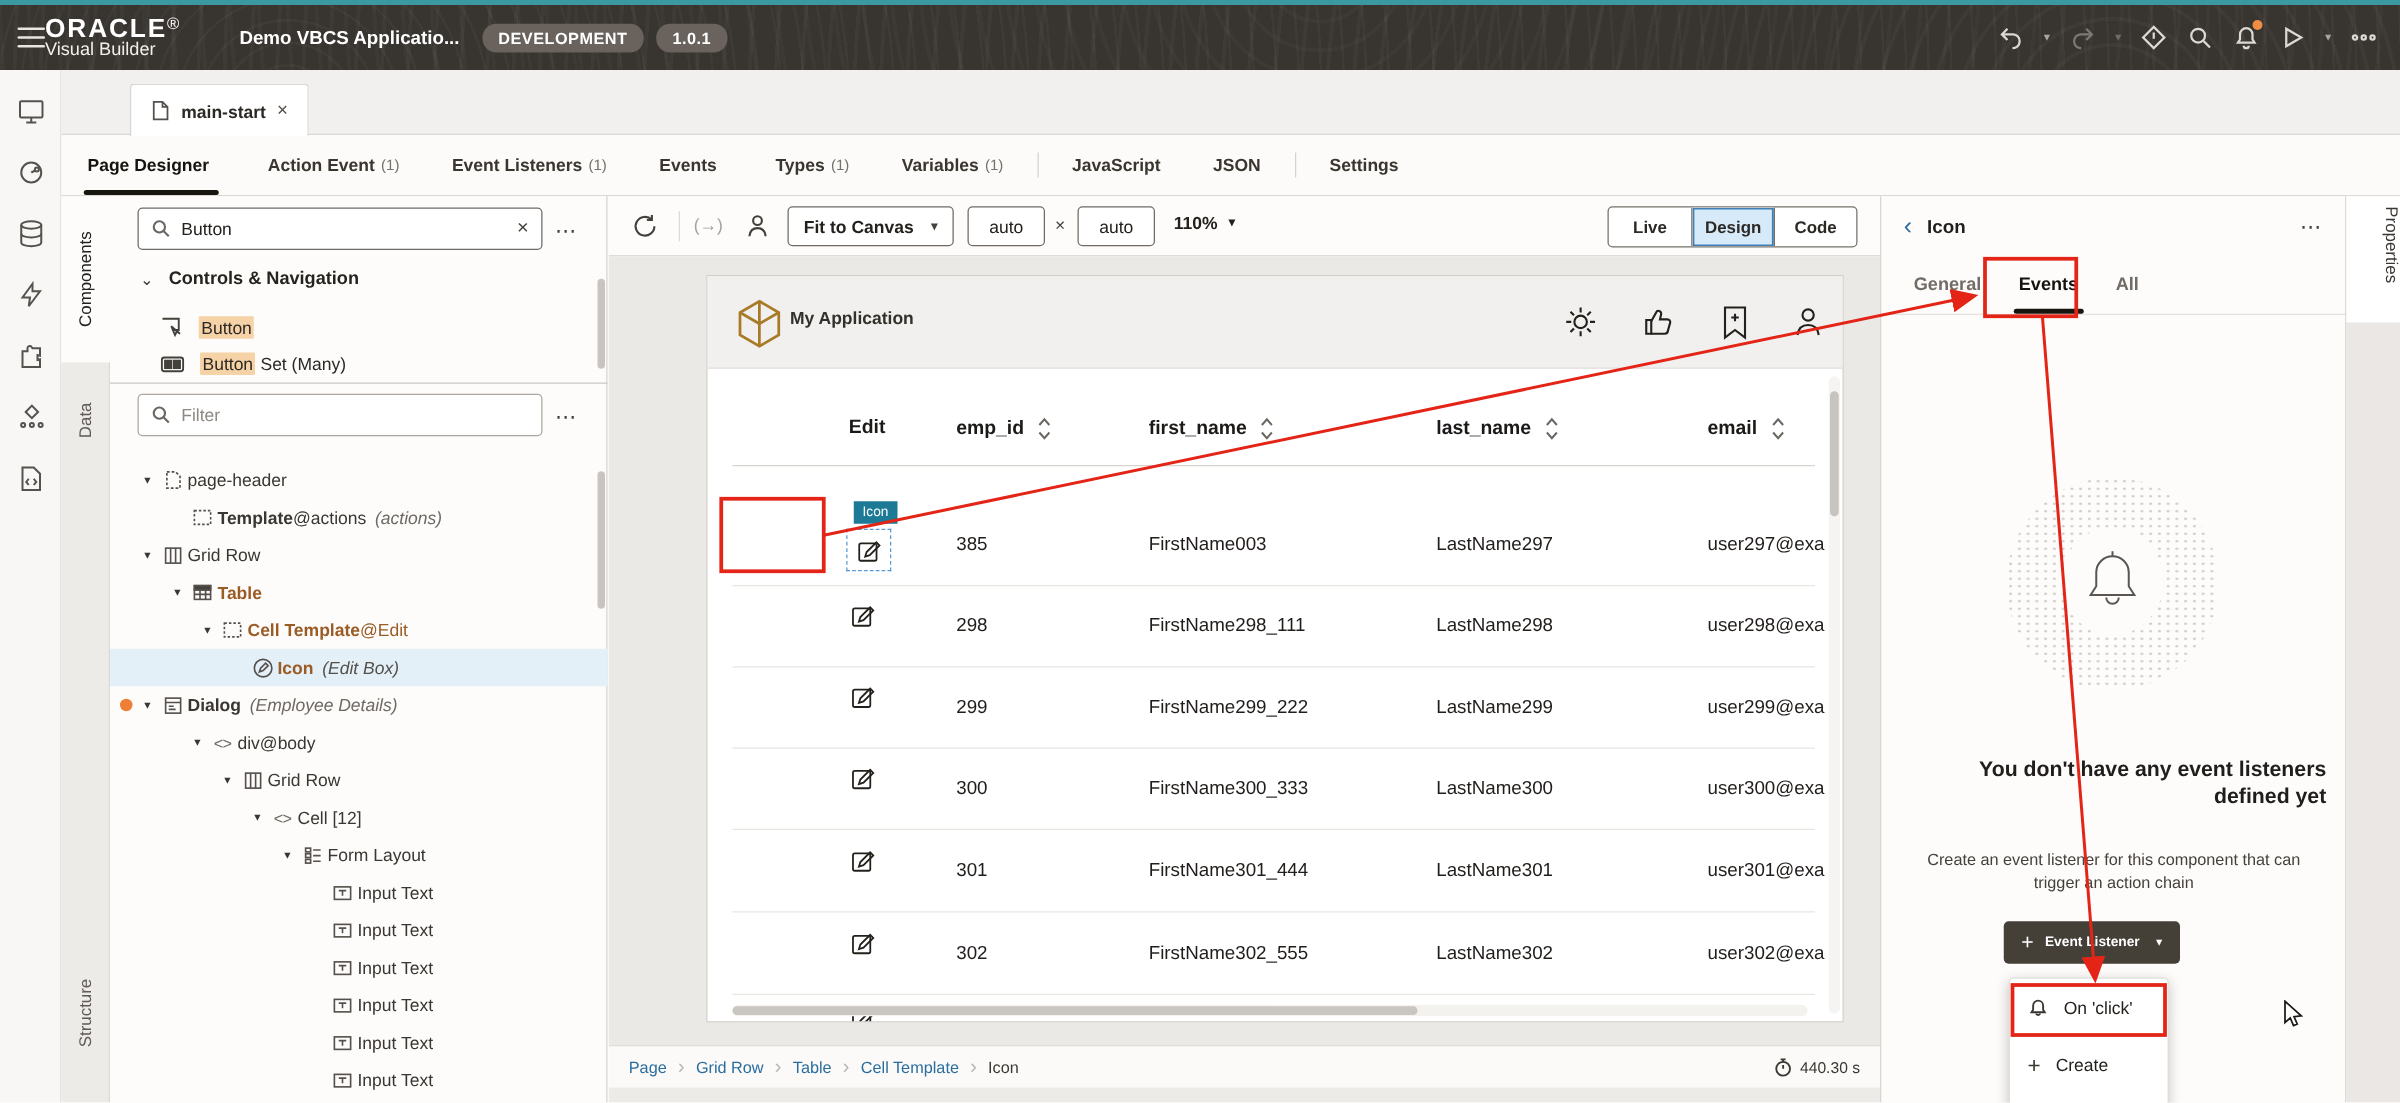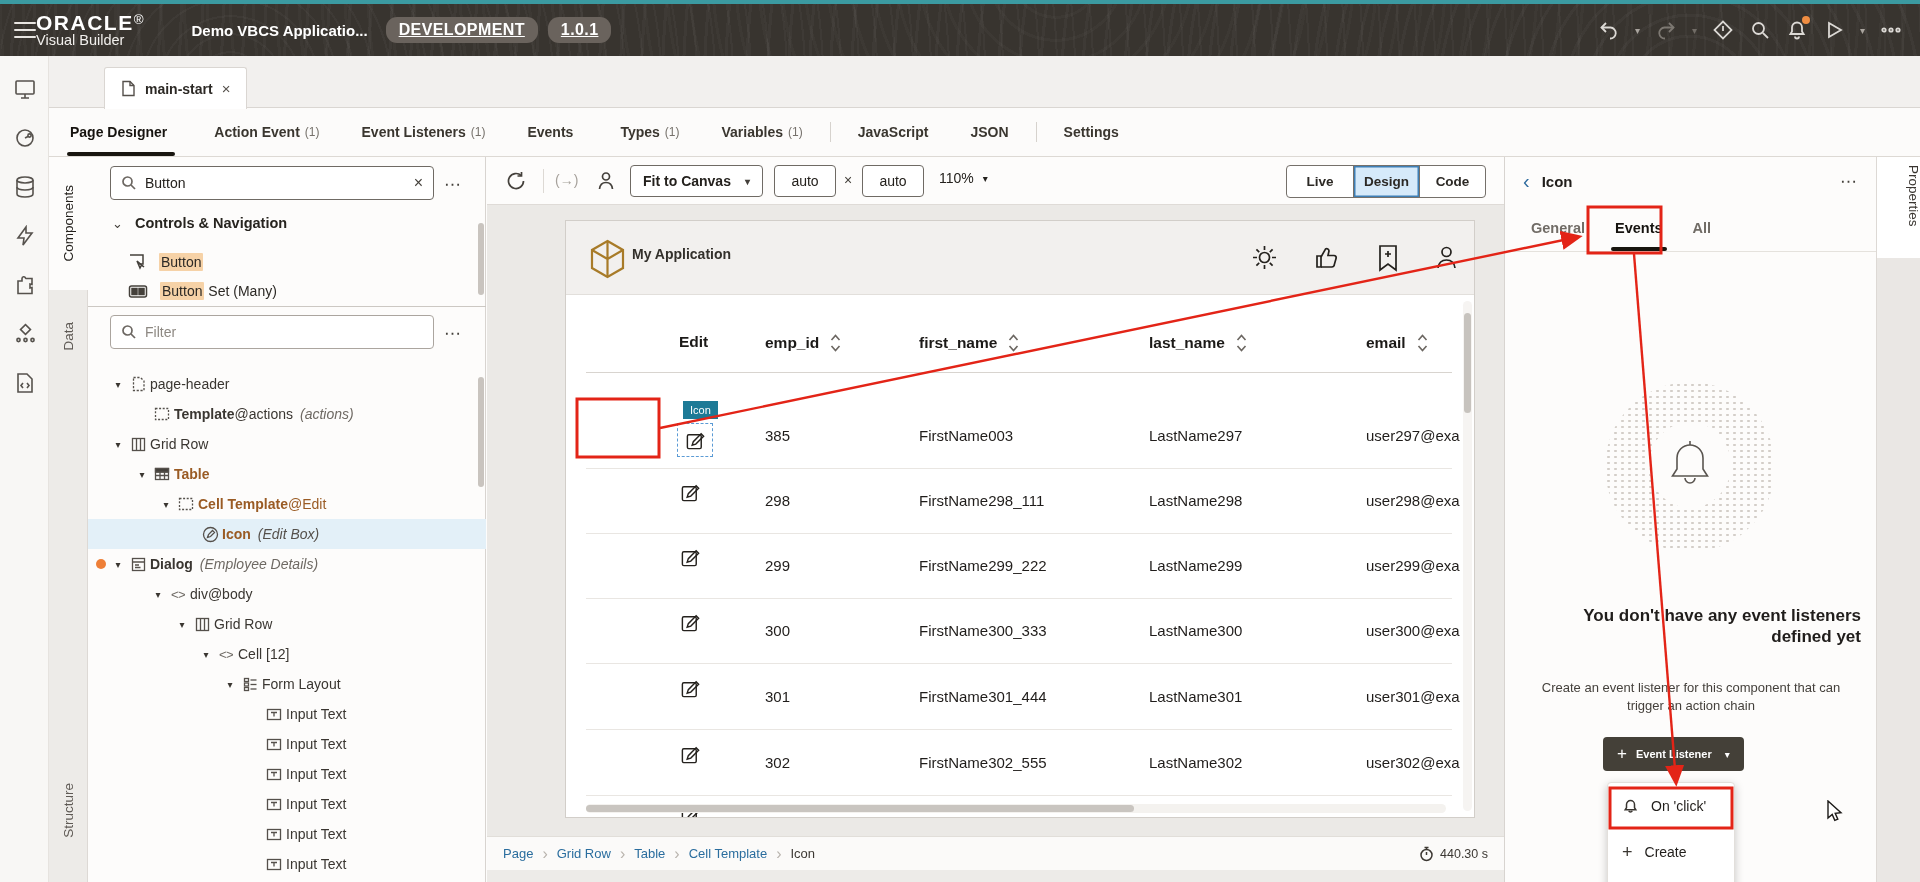--- a/index.html
+++ b/index.html
@@ -12,21 +12,21 @@
     background-image: repeating-radial-gradient(circle at 12% 160%, transparent 0 16px, rgba(255,255,255,.03) 16px 18px),
                       repeating-radial-gradient(circle at 55% -60%, transparent 0 20px, rgba(255,255,255,.025) 20px 23px),
                       repeating-radial-gradient(circle at 88% 180%, transparent 0 18px, rgba(255,255,255,.03) 18px 21px);
     border-top:4px solid #3b9aa1; display:flex; align-items:center; }
   #hamburger { margin-left:14px; width:22px; cursor:pointer; }
   #hamburger div { height:2px; background:#e8e5e1; margin:5px 0; border-radius:1px; }
   #logo { color:#fff; line-height:1.02; }
   #logo .oracle { font-size:21px; font-weight:bold; letter-spacing:1.5px; }
   #logo .sub { font-size:14.5px; font-weight:400; color:#f1efec; }
   #apptitle { margin-left:48px; color:#fff; font-size:15px; font-weight:bold; }
-  .pill { margin-left:18px; background:#6a635d; color:#fff; border-radius:11px; padding:4px 13px; font-size:16px; font-weight:bold; letter-spacing:.4px;text-decoration:underline; }
+  .pill { margin-left:18px; background:#6a635d; color:#fff; border-radius:11px; padding:4px 13px; font-size:13px; font-weight:bold; letter-spacing:.4px; }
   .pill.version { font-weight:bold; margin-left:10px; }
   #topbar-right { margin-left:auto; margin-right:18px; display:flex; align-items:center; gap:15px; }
   .tbico { width:22px; height:22px; position:relative; cursor:pointer; }
   .tbico svg { stroke:#dcd9d5; fill:none; stroke-width:1.8; }
   .tbico.disabled svg { stroke:#7d7872; }
   .tbcaret { color:#a9a49e; font-size:10px; cursor:pointer; }
   .tbcaret.dim { color:#716c66; }
   #bell-dot { position:absolute; right:-2px; top:-3px; width:8px; height:8px; border-radius:50%; background:#ef8d42; }
 
   
@@ -571,21 +571,21 @@
     <span>Fit to Canvas</span>
       <span class="caret">▾</span>
   </div>
   <div class="selbox" style="position:absolute; left:287px; top:8px; width:62px; font-weight:400;">
       <span>auto</span>
     </div>
   <div class="ctb" style="left:357px; top:15px; color:#44403b; font-size:14px;">×</div>
   <div class="selbox" style="position:absolute; left:375px; top:8px; width:62px; font-weight:400;">
       <span>auto</span>
     </div>
-  <div class="ctb" style="left:452px; top:13px; gap:9px; font-size:14px; font-weight:normal; color:#24211d; cursor:pointer;">
+  <div class="ctb" style="left:452px; top:13px; gap:9px; font-size:14px; font-weight:bold; color:#24211d; cursor:pointer;">
     <span>110%</span>
       <span style="font-size:10px;">▾</span>
   </div>
 </div>
 <div id="seg">
   <div class="segcell">Live</div>
   <div class="segcell active">Design</div>
   <div class="segcell">Code</div>
 </div>
 

